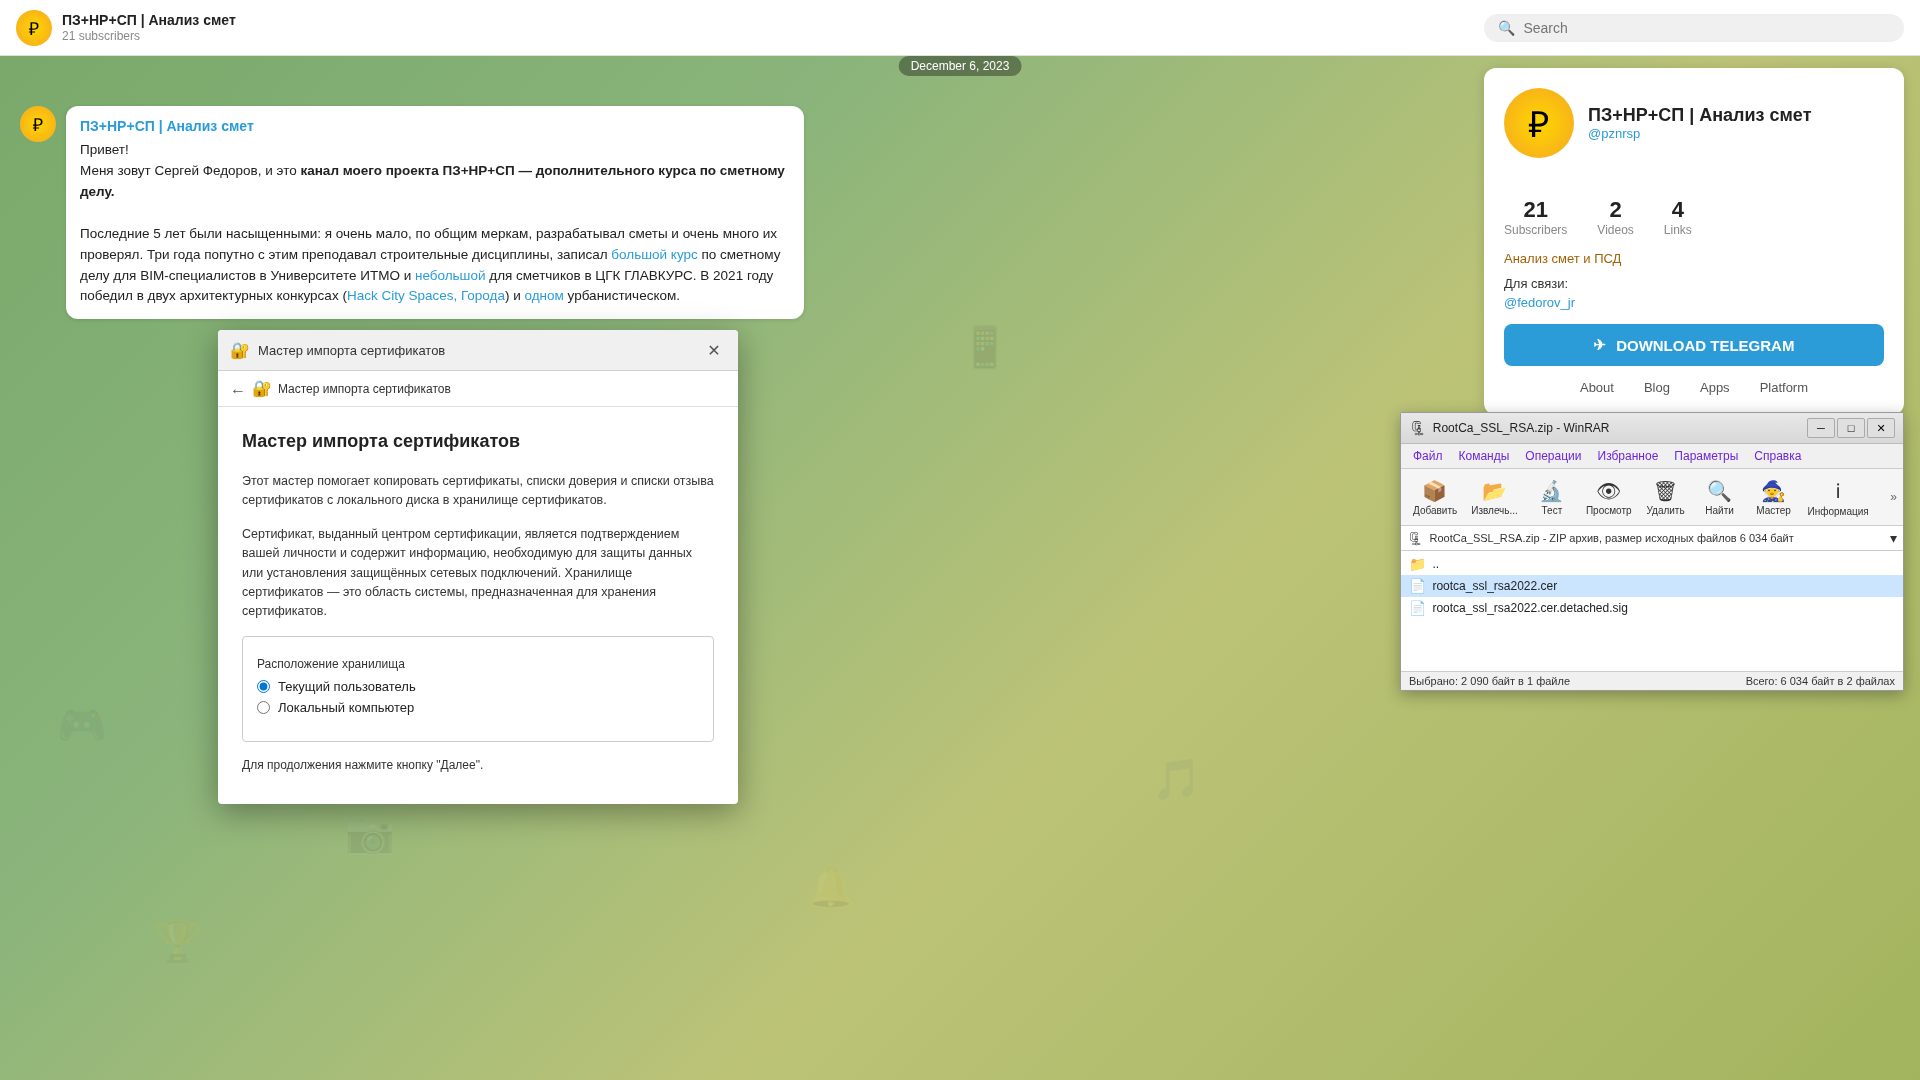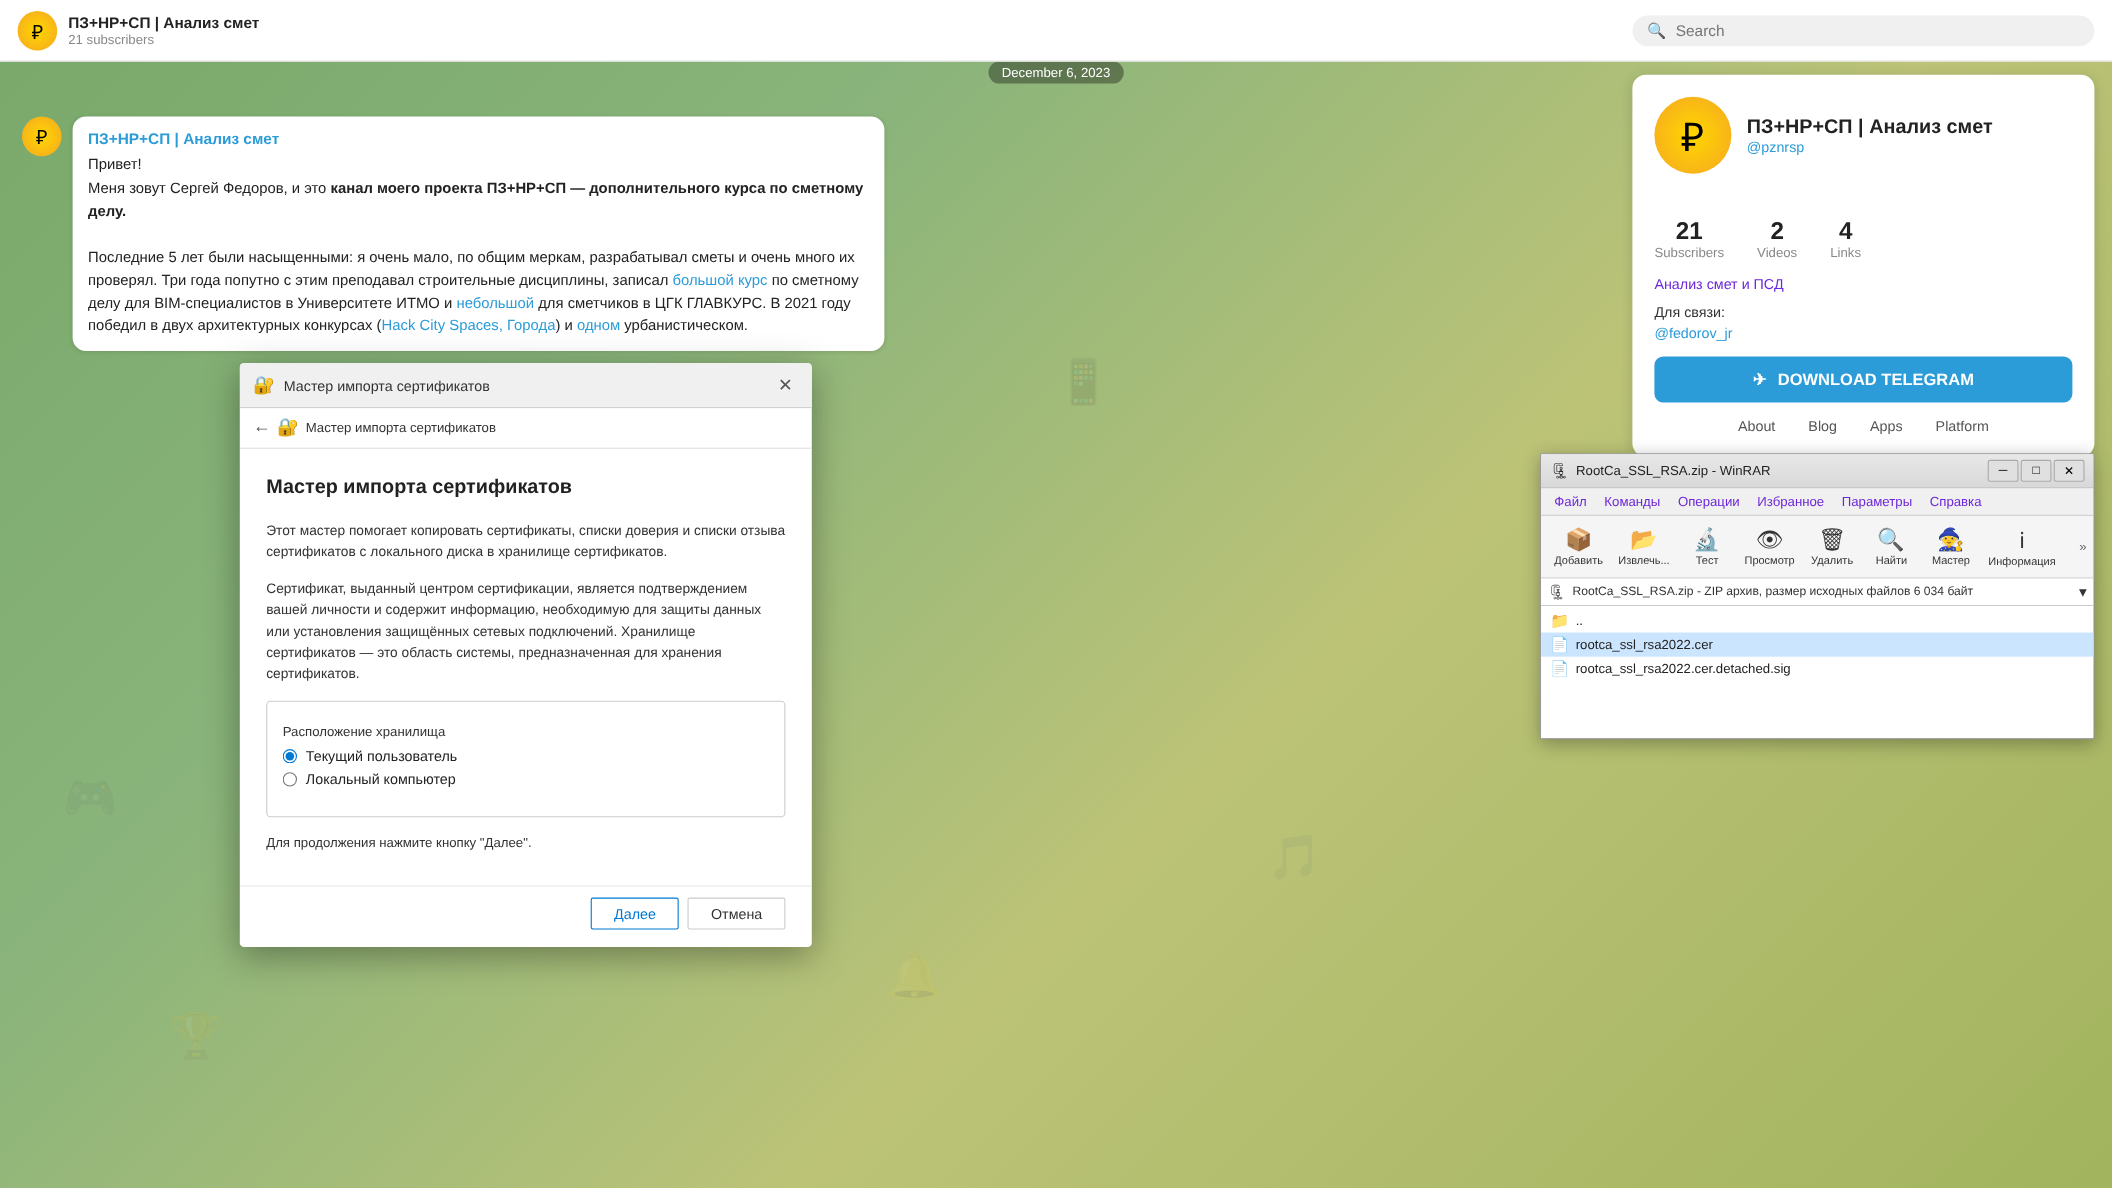--- a/index.html
+++ b/index.html
@@ -180,21 +180,21 @@
 
     .stat-number {
       font-size: 22px; font-weight: 700; color: #222; margin-top: 25px;
     }
 
     .stat-label {
       font-size: 12px; color: #888;
     }
 
     .panel-description {
-      font-size: 13px; color: #6d28d9; margin-bottom: 10px;
+      font-size: 13px; color: #a16207; margin-bottom: 10px;
     }
 
     .panel-contact {
       font-size: 13px; color: #333; margin-bottom: 4px;
     }
 
     .panel-contact a {
       color: #2b9cd8; text-decoration: none;
     }
 
@@ -578,24 +578,20 @@
       </label>
       <label class="radio-option">
         <input type="radio" name="storage" style="">
         <span>Локальный компьютер</span>
       </label>
     </div>
 
     <div class="dialog-hint">Для продолжения нажмите кнопку "Далее".</div>
   </div>
 
-  <div class="dialog-buttons">
-    <button class="btn-next">Далее</button>
-    <button class="btn-cancel">Отмена</button>
-  </div>
 </div>
 
 <div class="winrar-window">
   <div class="winrar-titlebar">
     <div class="winrar-title-left">
       <span class="winrar-icon">🗜</span>
       <span>RootCa_SSL_RSA.zip - WinRAR</span>
     </div>
     <div class="winrar-controls">
       <button class="winrar-btn">─</button>
@@ -663,13 +659,17 @@
     <div class="file-item selected">
       <span class="file-item-icon">📄</span>
       <span>rootca_ssl_rsa2022.cer</span>
     </div>
     <div class="file-item">
       <span class="file-item-icon">📄</span>
       <span>rootca_ssl_rsa2022.cer.detached.sig</span>
     </div>
   </div>
 
+  <div class="winrar-statusbar">
+    <span>Выбрано: 2 090 байт в 1 файле</span>
+    <span>Всего: 6 034 байт в 2 файлах</span>
+  </div>
 </div>
 
 </body></html>

